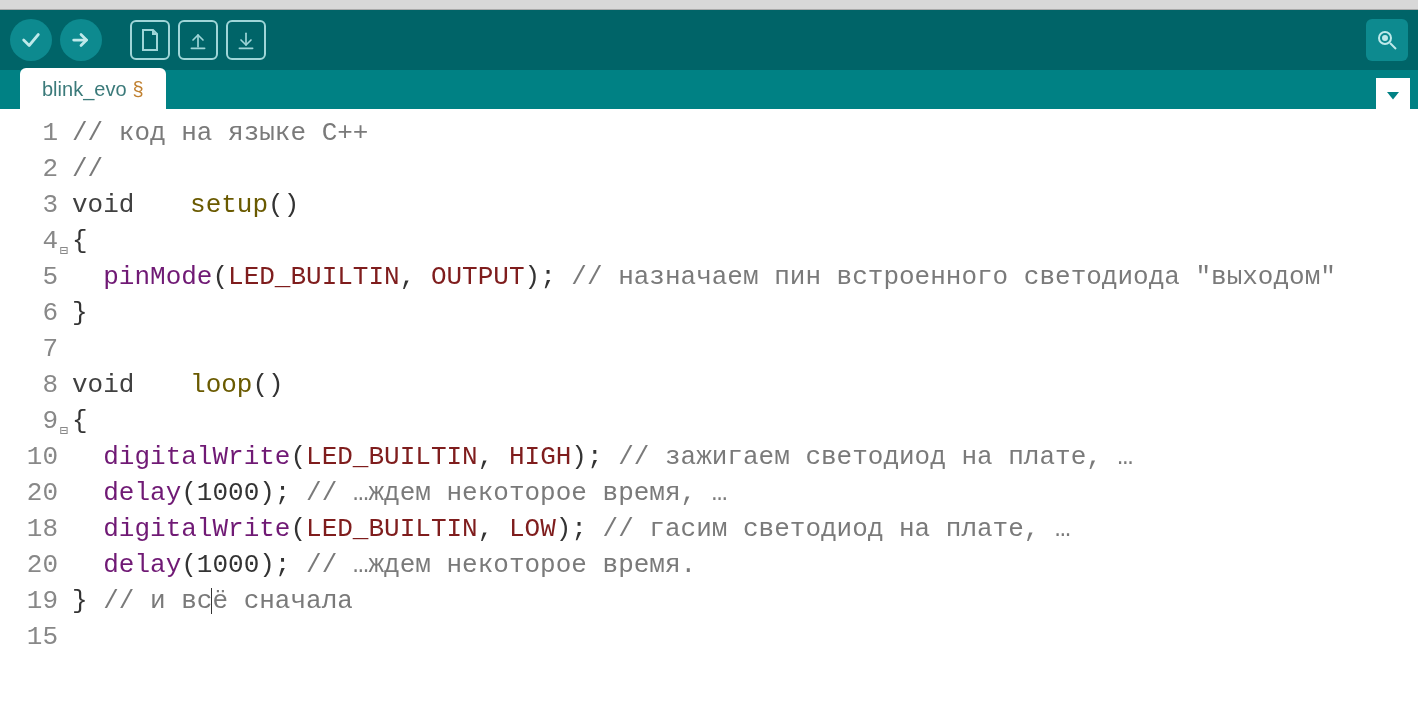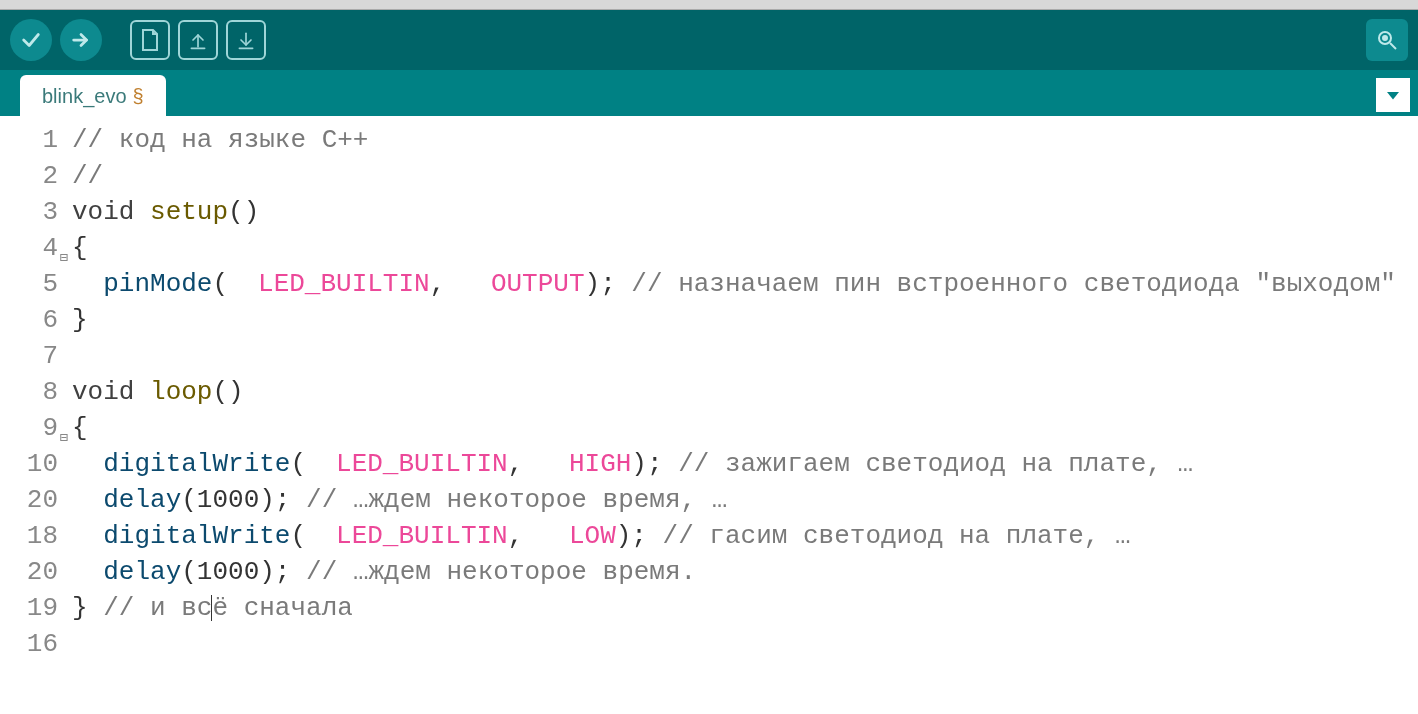--- a/index.html
+++ b/index.html
@@ -44,21 +44,21 @@
   .tb-btn svg { display: block; }
   .serial-btn {
     width: 42px; height: 42px;
     border-radius: 6px;
     background: #0d8a8f;
     display:flex;align-items:center;justify-content:center;
     cursor:pointer;
   }
   .tabbar {
     background: #008184;
-    height: 46px;
+    height: 39px;
     display: flex;
     align-items: flex-end;
     padding-left: 20px;
     position: relative;
   }
   .tab {
     background: #fff;
     padding: 10px 22px 8px 22px;
     border-top-left-radius: 6px;
     border-top-right-radius: 6px;
@@ -102,23 +102,23 @@
     font-size: 14px;
     color: #888;
   }
   .code {
     padding-left: 8px;
     white-space: pre;
   }
   .code .line { height: 36px; }
   .c-comment { color: #7a7a7a; }
   .c-keyword { color: #404040; }
-  .c-func    { color: #6a5a00; }
-  .c-userfn  { color: #0c4a6e; }
-  .c-const   { color: #ec4899; margin-left: 30px; }
+  .c-func    { color: #6a5a00; margin-left: 40px; }
+  .c-userfn  { color: #701a75; }
+  .c-const   { color: #7f1d1d; }
   .c-num     { color: #333; }
   .c-plain   { color: #333; }
   .cursor {
     display:inline-block;
     width:1px;
     height:26px;
     background:#333;
     vertical-align:middle;
     margin-left:-1px;
   }
@@ -192,16 +192,16 @@
       <div class="ln">5</div>
       <div class="ln">6</div>
       <div class="ln">7</div>
       <div class="ln">8</div>
       <div class="ln">9<span class="fold-mark">⊟</span></div>
       <div class="ln">10</div>
       <div class="ln">20</div>
       <div class="ln">18</div>
       <div class="ln">20</div>
       <div class="ln">19</div>
-      <div class="ln">16</div>
+      <div class="ln">15</div>
     </div>
   <div class="code" id="code"><div class="line"><span class="c-comment">// код на языке C++</span></div><div class="line"><span class="c-comment">//</span></div><div class="line"><span class="c-keyword">void</span><span class="c-plain"> </span><span class="c-func">setup</span><span class="c-plain">()</span></div><div class="line"><span class="c-plain">{</span></div><div class="line"><span class="c-plain">  </span><span class="c-userfn">pinMode</span><span class="c-plain">(</span><span class="c-const">LED_BUILTIN</span><span class="c-plain">, </span><span class="c-const">OUTPUT</span><span class="c-plain">); </span><span class="c-comment">// назначаем пин встроенного светодиода "выходом"</span></div><div class="line"><span class="c-plain">}</span></div><div class="line"><span class="c-plain"></span></div><div class="line"><span class="c-keyword">void</span><span class="c-plain"> </span><span class="c-func">loop</span><span class="c-plain">()</span></div><div class="line"><span class="c-plain">{</span></div><div class="line"><span class="c-plain">  </span><span class="c-userfn">digitalWrite</span><span class="c-plain">(</span><span class="c-const">LED_BUILTIN</span><span class="c-plain">, </span><span class="c-const">HIGH</span><span class="c-plain">); </span><span class="c-comment">// зажигаем светодиод на плате, …</span></div><div class="line"><span class="c-plain">  </span><span class="c-userfn">delay</span><span class="c-plain">(</span><span class="c-num">1000</span><span class="c-plain">); </span><span class="c-comment">// …ждем некоторое время, …</span></div><div class="line"><span class="c-plain">  </span><span class="c-userfn">digitalWrite</span><span class="c-plain">(</span><span class="c-const">LED_BUILTIN</span><span class="c-plain">, </span><span class="c-const">LOW</span><span class="c-plain">); </span><span class="c-comment">// гасим светодиод на плате, …</span></div><div class="line"><span class="c-plain">  </span><span class="c-userfn">delay</span><span class="c-plain">(</span><span class="c-num">1000</span><span class="c-plain">); </span><span class="c-comment">// …ждем некоторое время.</span></div><div class="line"><span class="c-plain">} </span><span class="c-comment">// и вс</span><span class="cursor"></span><span class="c-comment">ё сначала</span></div><div class="line"><span class="c-plain"></span></div></div>
 </div>
 
 </body></html>

